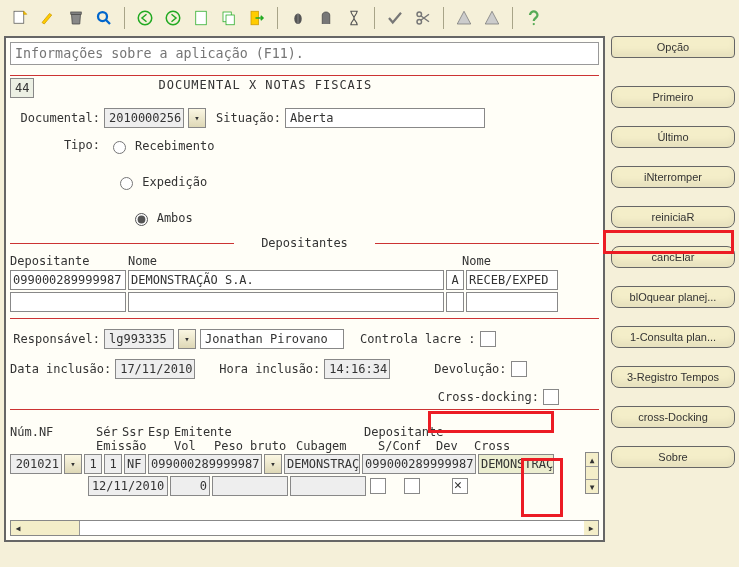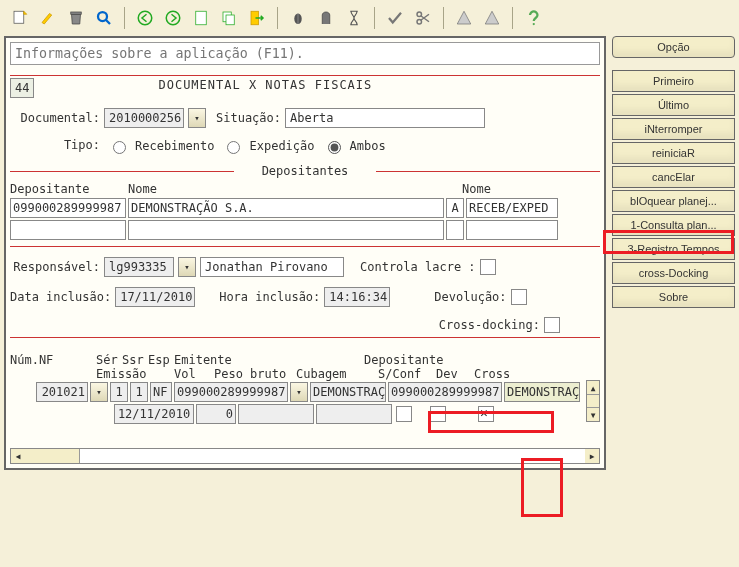--- a/index.html
+++ b/index.html
@@ -51,22 +51,22 @@
     border-radius: 4px;
     box-shadow: inset 0 -6px 6px rgba(0,0,0,0.05);
   }
   .side-btn {
     background: #f4eec9;
     border: 1px solid #666;
     text-align: center;
     padding: 4px 2px;
     font-family: sans-serif;
     font-size: 11px;
-    margin-top: 2px;
-    border-radius: 0;
+    margin-top: 18px;
+    border-radius: 8px;
     box-shadow: inset 0 -6px 6px rgba(0,0,0,0.05);
     cursor: pointer;
     white-space: nowrap;
     overflow: hidden;
   }
 
   .infobar {
     border: 1px solid #999;
     background: #fff;
     color: #999;
@@ -77,21 +77,21 @@
 
   .pageno-row { display:flex; align-items:flex-start; gap: 12px; }
   .pageno { border:1px solid #888; background:#ecf0e4; padding:2px 4px; }
   .heading { font-family: monospace; letter-spacing: 1px; }
 
   .form-row { display:flex; align-items:center; margin-top:10px; gap:4px; }
   .lbl { font-family: monospace; }
   .fld { border:1px solid #888; background:#fff; padding:2px 4px; font-family: monospace; font-size:12px; height:20px; }
   .fld-ro { background:#eee; }
   .pick-btn { width:18px; height:20px; border:1px solid #888; background:linear-gradient(#fbf7e3,#ded8b6); display:flex; align-items:center; justify-content:center; font-size:9px; }
-  .radio-col { display:flex; flex-direction:row; gap:8px; margin-left:4px;align-items:center; }
+  .radio-col { display:flex; flex-direction:column; gap:20px; margin-left:4px;align-items:center; }
   .radio-col label { display:flex; align-items:center; gap:6px; font-family: monospace; }
   .radio-col input { accent-color:#555; }
 
   hr.red { border:none; border-top:1px solid #c33; margin: 2px 0; }
 
   .sec-title { text-align:center; font-family:monospace; position:relative; margin-top:10px; }
   .sec-title::before,
   .sec-title::after {
     content:""; position:absolute; top:50%; width:38%; border-top:1px solid #c33;
   }
@@ -334,21 +334,21 @@
           <span style="width:78px">Emissão</span>
           <span style="width:40px">Vol</span>
           <span style="width:82px">Peso bruto</span>
           <span style="width:82px">Cubagem</span>
           <span style="width:58px">S/Conf</span>
           <span style="width:38px">Dev</span>
           <span style="width:40px">Cross</span>
         </div>
       </div>
 
-      <div style="display:flex; gap:6px;margin-left:26px;">
+      <div style="display:flex; gap:12px;">
         <div style="flex:1">
           <div class="nf-grid">
             <span class="nf-cell" style="width:52px; justify-content:flex-end">201021</span>
             <span class="pick-btn">▾</span>
             <span class="nf-cell" style="width:18px; justify-content:center">1</span>
             <span class="nf-cell" style="width:18px; justify-content:center">1</span>
             <span class="nf-cell" style="width:22px">NF</span>
             <span class="nf-cell" style="width:114px">099000289999987</span>
             <span class="pick-btn">▾</span>
             <span class="nf-cell" style="width:76px">DEMONSTRAÇ</span>

